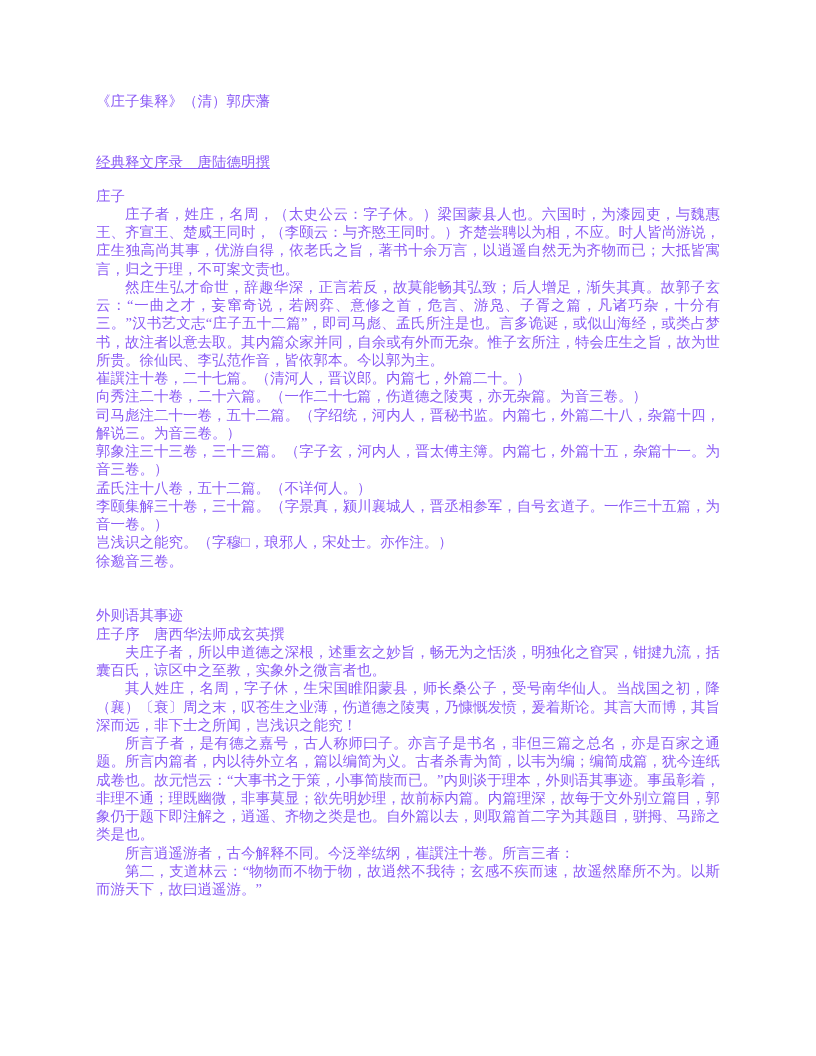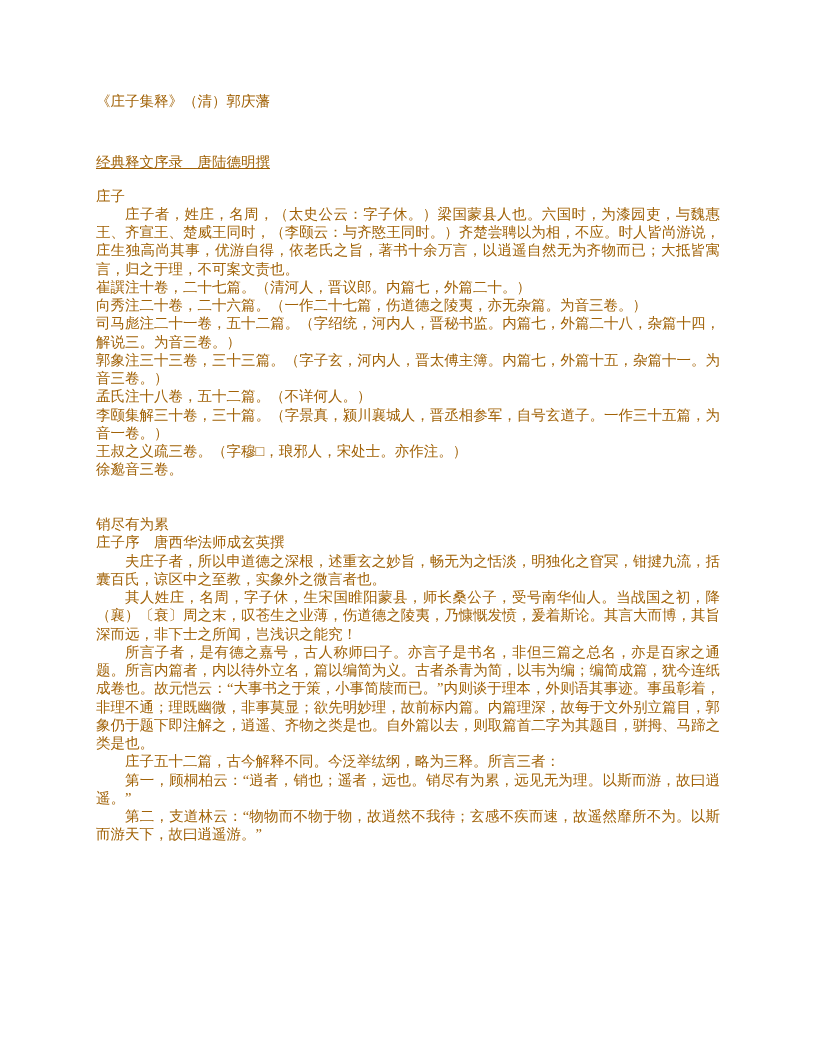--- a/index.html
+++ b/index.html
@@ -8,51 +8,51 @@
     width: 816px;
     height: 1056px;
     margin: 0 auto;
     background: #ffffff;
     box-sizing: border-box;
     padding: 92px 96px 96px 96px;
     overflow: hidden;
     font-family: "Liberation Serif", "DejaVu Serif", serif;
     font-size: 14.5px;
     line-height: 18.25px;
-    color: #a16207;
+    color: #8b5cf6;
   }
   .doc-body { width: 624px; }
   .doc-body p.line {
     margin: 0;
     padding: 0;
     text-align: justify;
     letter-spacing: 0;
     word-break: break-all;
   }
   .doc-body p.line.indent { text-indent: 2em; }
 </style>
 </head>
 <body>
 
 <div class="page">
   <div class="doc-body">
       <p class="line">《庄子集释》（清）郭庆藩</p>
       <p class="line" style="margin-top: 43px; text-decoration: underline;">经典释文序录　唐陆德明撰</p>
       <p class="line" style="margin-top: 15px;">庄子</p>
       <p class="line indent">庄子者，姓庄，名周，（太史公云：字子休。）梁国蒙县人也。六国时，为漆园吏，与魏惠王、齐宣王、楚威王同时，（李颐云：与齐愍王同时。）齐楚尝聘以为相，不应。时人皆尚游说，庄生独高尚其事，优游自得，依老氏之旨，著书十余万言，以逍遥自然无为齐物而已；大抵皆寓言，归之于理，不可案文责也。</p>
+      <p class="line indent">然庄生弘才命世，辞趣华深，正言若反，故莫能畅其弘致；后人增足，渐失其真。故郭子玄云：“一曲之才，妄窜奇说，若阏弈、意修之首，危言、游凫、子胥之篇，凡诸巧杂，十分有三。”汉书艺文志“庄子五十二篇”，即司马彪、孟氏所注是也。言多诡诞，或似山海经，或类占梦书，故注者以意去取。其内篇众家并同，自余或有外而无杂。惟子玄所注，特会庄生之旨，故为世所贵。徐仙民、李弘范作音，皆依郭本。今以郭为主。</p>
       <p class="line">崔譔注十卷，二十七篇。（清河人，晋议郎。内篇七，外篇二十。）</p>
       <p class="line">向秀注二十卷，二十六篇。（一作二十七篇，伤道德之陵夷，亦无杂篇。为音三卷。）</p>
       <p class="line">司马彪注二十一卷，五十二篇。（字绍统，河内人，晋秘书监。内篇七，外篇二十八，杂篇十四，解说三。为音三卷。）</p>
       <p class="line">郭象注三十三卷，三十三篇。（字子玄，河内人，晋太傅主簿。内篇七，外篇十五，杂篇十一。为音三卷。）</p>
       <p class="line">孟氏注十八卷，五十二篇。（不详何人。）</p>
       <p class="line">李颐集解三十卷，三十篇。（字景真，颍川襄城人，晋丞相参军，自号玄道子。一作三十五篇，为音一卷。）</p>
-      <p class="line">王叔之义疏三卷。（字穆□，琅邪人，宋处士。亦作注。）</p>
+      <p class="line">岂浅识之能究。（字穆□，琅邪人，宋处士。亦作注。）</p>
       <p class="line">徐邈音三卷。</p>
-      <p class="line" style="margin-top: 36.5px;">销尽有为累</p>
+      <p class="line" style="margin-top: 36.5px;">外则语其事迹</p>
       <p class="line">庄子序　唐西华法师成玄英撰</p>
       <p class="line indent">夫庄子者，所以申道德之深根，述重玄之妙旨，畅无为之恬淡，明独化之窅冥，钳揵九流，括囊百氏，谅区中之至教，实象外之微言者也。</p>
       <p class="line indent">其人姓庄，名周，字子休，生宋国睢阳蒙县，师长桑公子，受号南华仙人。当战国之初，降（襄）〔衰〕周之末，叹苍生之业薄，伤道德之陵夷，乃慷慨发愤，爰着斯论。其言大而博，其旨深而远，非下士之所闻，岂浅识之能究！</p>
       <p class="line indent">所言子者，是有德之嘉号，古人称师曰子。亦言子是书名，非但三篇之总名，亦是百家之通题。所言内篇者，内以待外立名，篇以编简为义。古者杀青为简，以韦为编；编简成篇，犹今连纸成卷也。故元恺云：“大事书之于策，小事简牍而已。”内则谈于理本，外则语其事迹。事虽彰着，非理不通；理既幽微，非事莫显；欲先明妙理，故前标内篇。内篇理深，故每于文外别立篇目，郭象仍于题下即注解之，逍遥、齐物之类是也。自外篇以去，则取篇首二字为其题目，骈拇、马蹄之类是也。</p>
-      <p class="line indent">庄子五十二篇，古今解释不同。今泛举纮纲，略为三释。所言三者：</p>
-      <p class="line indent">第一，顾桐柏云：“逍者，销也；遥者，远也。销尽有为累，远见无为理。以斯而游，故曰逍遥。”</p>
+      <p class="line indent">所言逍遥游者，古今解释不同。今泛举纮纲，崔譔注十卷。所言三者：</p>
       <p class="line indent">第二，支道林云：“物物而不物于物，故逍然不我待；玄感不疾而速，故遥然靡所不为。以斯而游天下，故曰逍遥游。”</p>
     </div>
 </div>
 
 </body></html>

